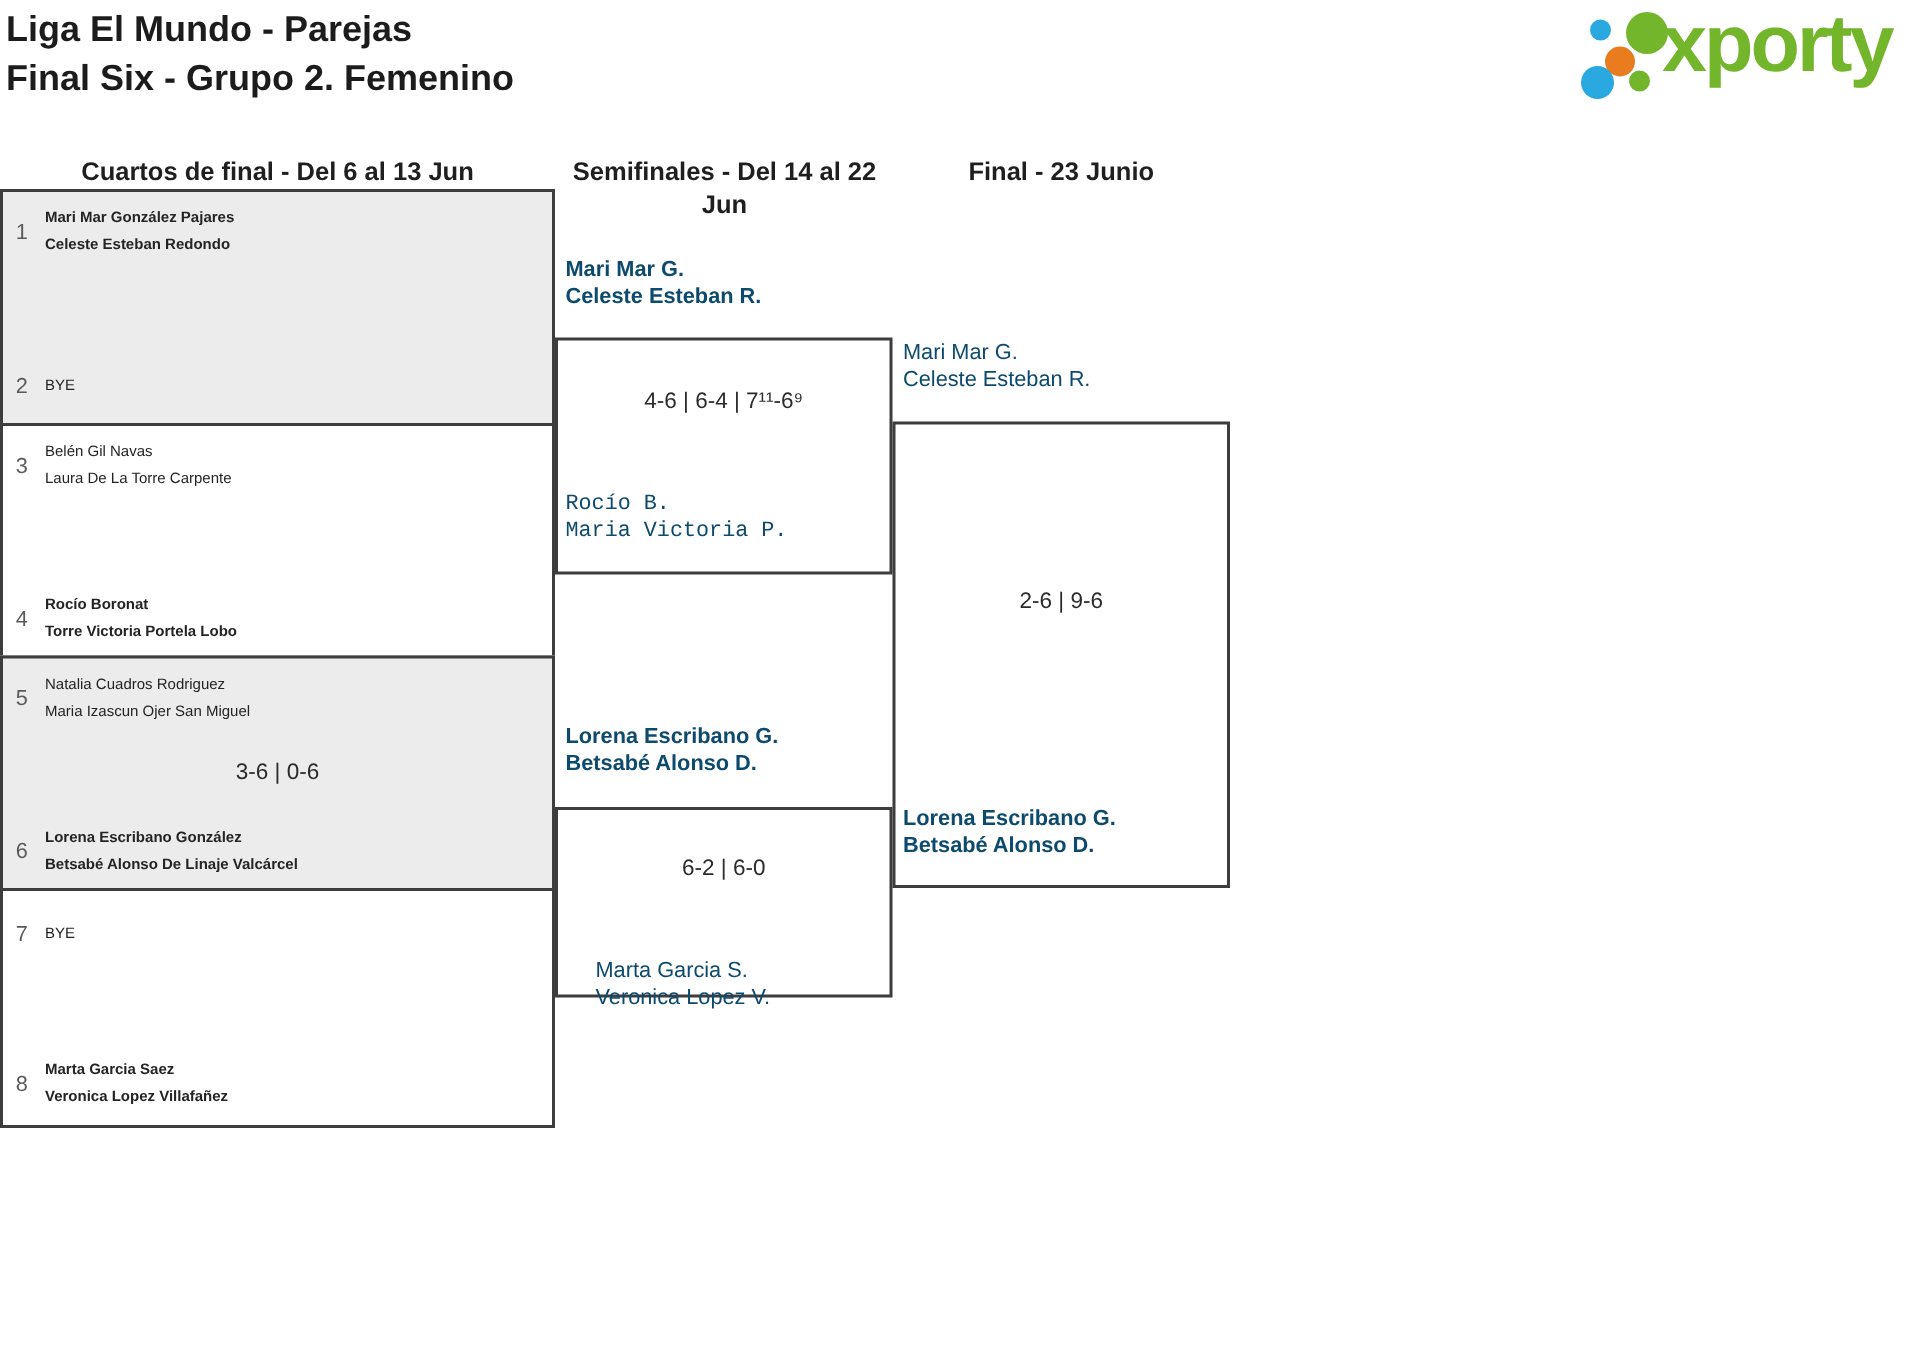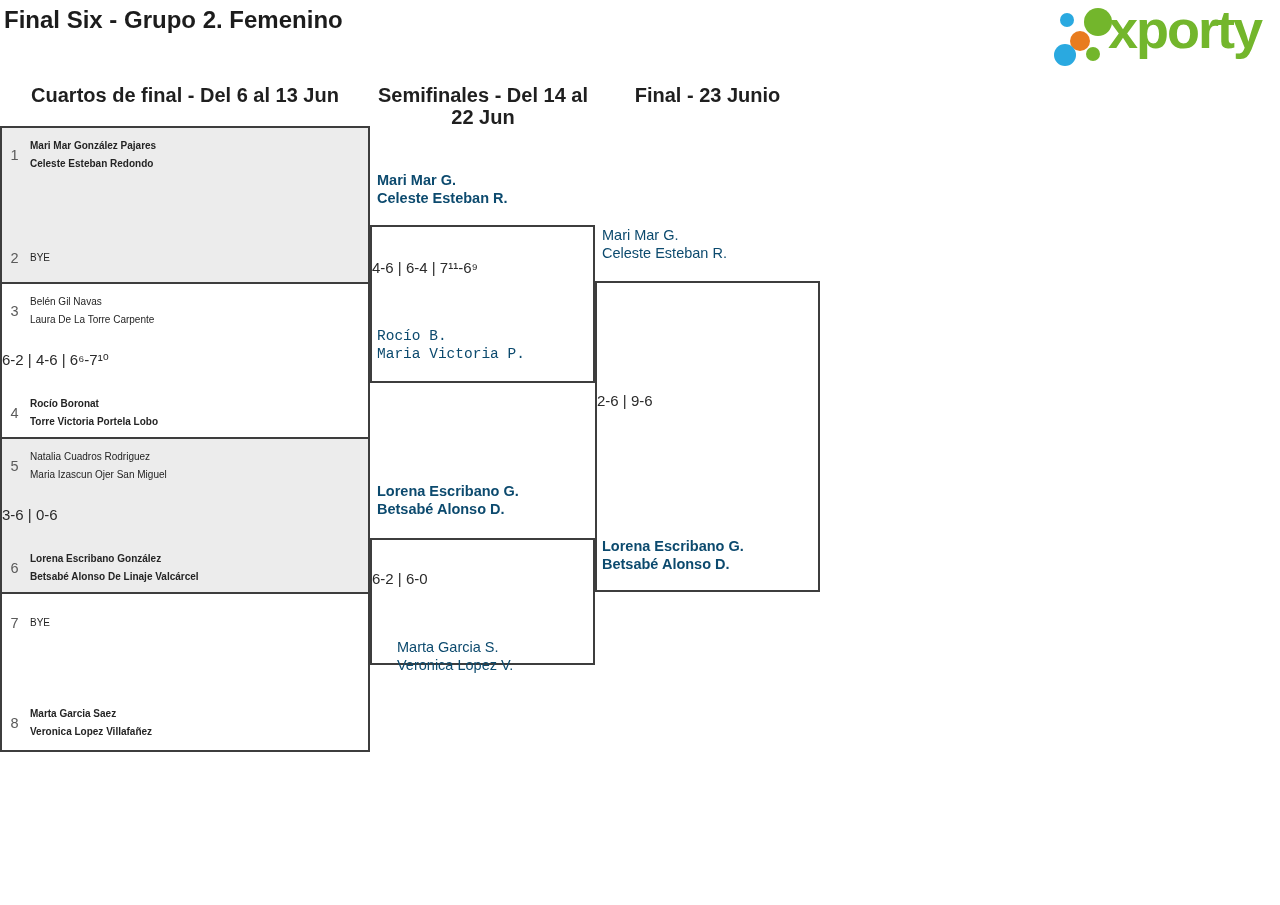--- a/index.html
+++ b/index.html
@@ -14,50 +14,51 @@
   .dot-blue-s {left:12px;top:13px;width:14px;height:14px;background:#2aa9e0;}
   .dot-green-l{left:36px;top:8px;width:28px;height:28px;background:#73b62c;}
   .dot-orange {left:22px;top:31px;width:20px;height:20px;background:#e87c1e;}
   .dot-blue-m {left:6px;top:44px;width:22px;height:22px;background:#2aa9e0;}
   .dot-green-s{left:38px;top:47px;width:14px;height:14px;background:#73b62c;}
   .wordmark{
     position:absolute;left:60px;top:-7px;font-size:54px;font-weight:bold;color:#73b62c;
     letter-spacing:-2px;line-height:72px;
   }
   
-  .col-header{position:absolute;top:84px;font-size:20px;font-weight:bold;color:#1f1f1f;text-align:center;line-height:22px;}
+  .col-header{position:absolute;top:104px;font-size:17px;font-weight:bold;color:#1f1f1f;text-align:center;line-height:22px;}
   .ch-qf{left:0;width:370px;}
   .ch-sf{left:376px;width:214px;}
   .ch-final{left:595px;width:225px;}
   
   .qf-block{position:absolute;left:0;width:370px;border:2px solid #3d3d3d;box-sizing:border-box;}
   .qf-gray{background:#ececec;}
   .qf-white{background:#ffffff;}
   .trow{position:absolute;left:6px;display:flex;align-items:center;gap:9px;}
   .seed{width:13px;text-align:center;font-size:14.5px;color:#5a5a5a;flex:0 0 auto;}
   .team{font-size:10px;line-height:18px;color:#242424;}
   .winner{font-weight:bold;}
-  .mscore{position:absolute;left:0;width:100%;font-size:15px;color:#2b2b2b;line-height:18px;}
+  .mscore{position:absolute;left:0;width:100%;text-align:center;font-size:15px;color:#2b2b2b;line-height:18px;}
   
   .bracket-box{position:absolute;border:2px solid #3d3d3d;box-sizing:border-box;background:transparent;}
   .sf1-box{left:370px;top:225px;width:225px;height:158px;}
   .sf2-box{left:370px;top:538px;width:225px;height:127px;}
   .final-box{left:595px;top:281px;width:225px;height:311px;}
   .pair-label{position:absolute;font-size:14.5px;line-height:18px;color:#0c4a6e;}
   .inbox{left:5px;}
   .sf1-winner{left:377px;top:171px;}
   .sf2-winner{left:377px;top:482px;}
   .final-top{left:602px;top:226px;}
 </style>
 </head>
 <body>
 
 <div class="page">
 
   <div class="title">
+    <div>Liga El Mundo - Parejas</div>
     <div>Final Six - Grupo 2. Femenino</div>
   </div>
 
   <div class="logo">
     <span class="dot dot-blue-s"></span>
     <span class="dot dot-green-l"></span>
     <span class="dot dot-orange"></span>
     <span class="dot dot-blue-m"></span>
     <span class="dot dot-green-s"></span>
     <span class="wordmark">xporty</span>
@@ -84,21 +85,20 @@
   </div>
 
   <div class="qf-block qf-white" style="top:282px;height:157px;">
     <div class="trow" style="top:9px;">
       <span class="seed">3</span>
       <div class="team">
         <div>Belén Gil Navas</div>
         <div>Laura De La Torre Carpente</div>
       </div>
     </div>
-    <div class="mscore" style="top:67px;">6-2 | 4-6 | 6⁶-7¹⁰</div>
     <div class="trow" style="top:111px;">
       <span class="seed">4</span>
       <div class="team winner">
         <div>Rocío Boronat</div>
         <div>Torre Victoria Portela Lobo</div>
       </div>
     </div>
   </div>
 
   <div class="qf-block qf-gray" style="top:437px;height:157px;">

